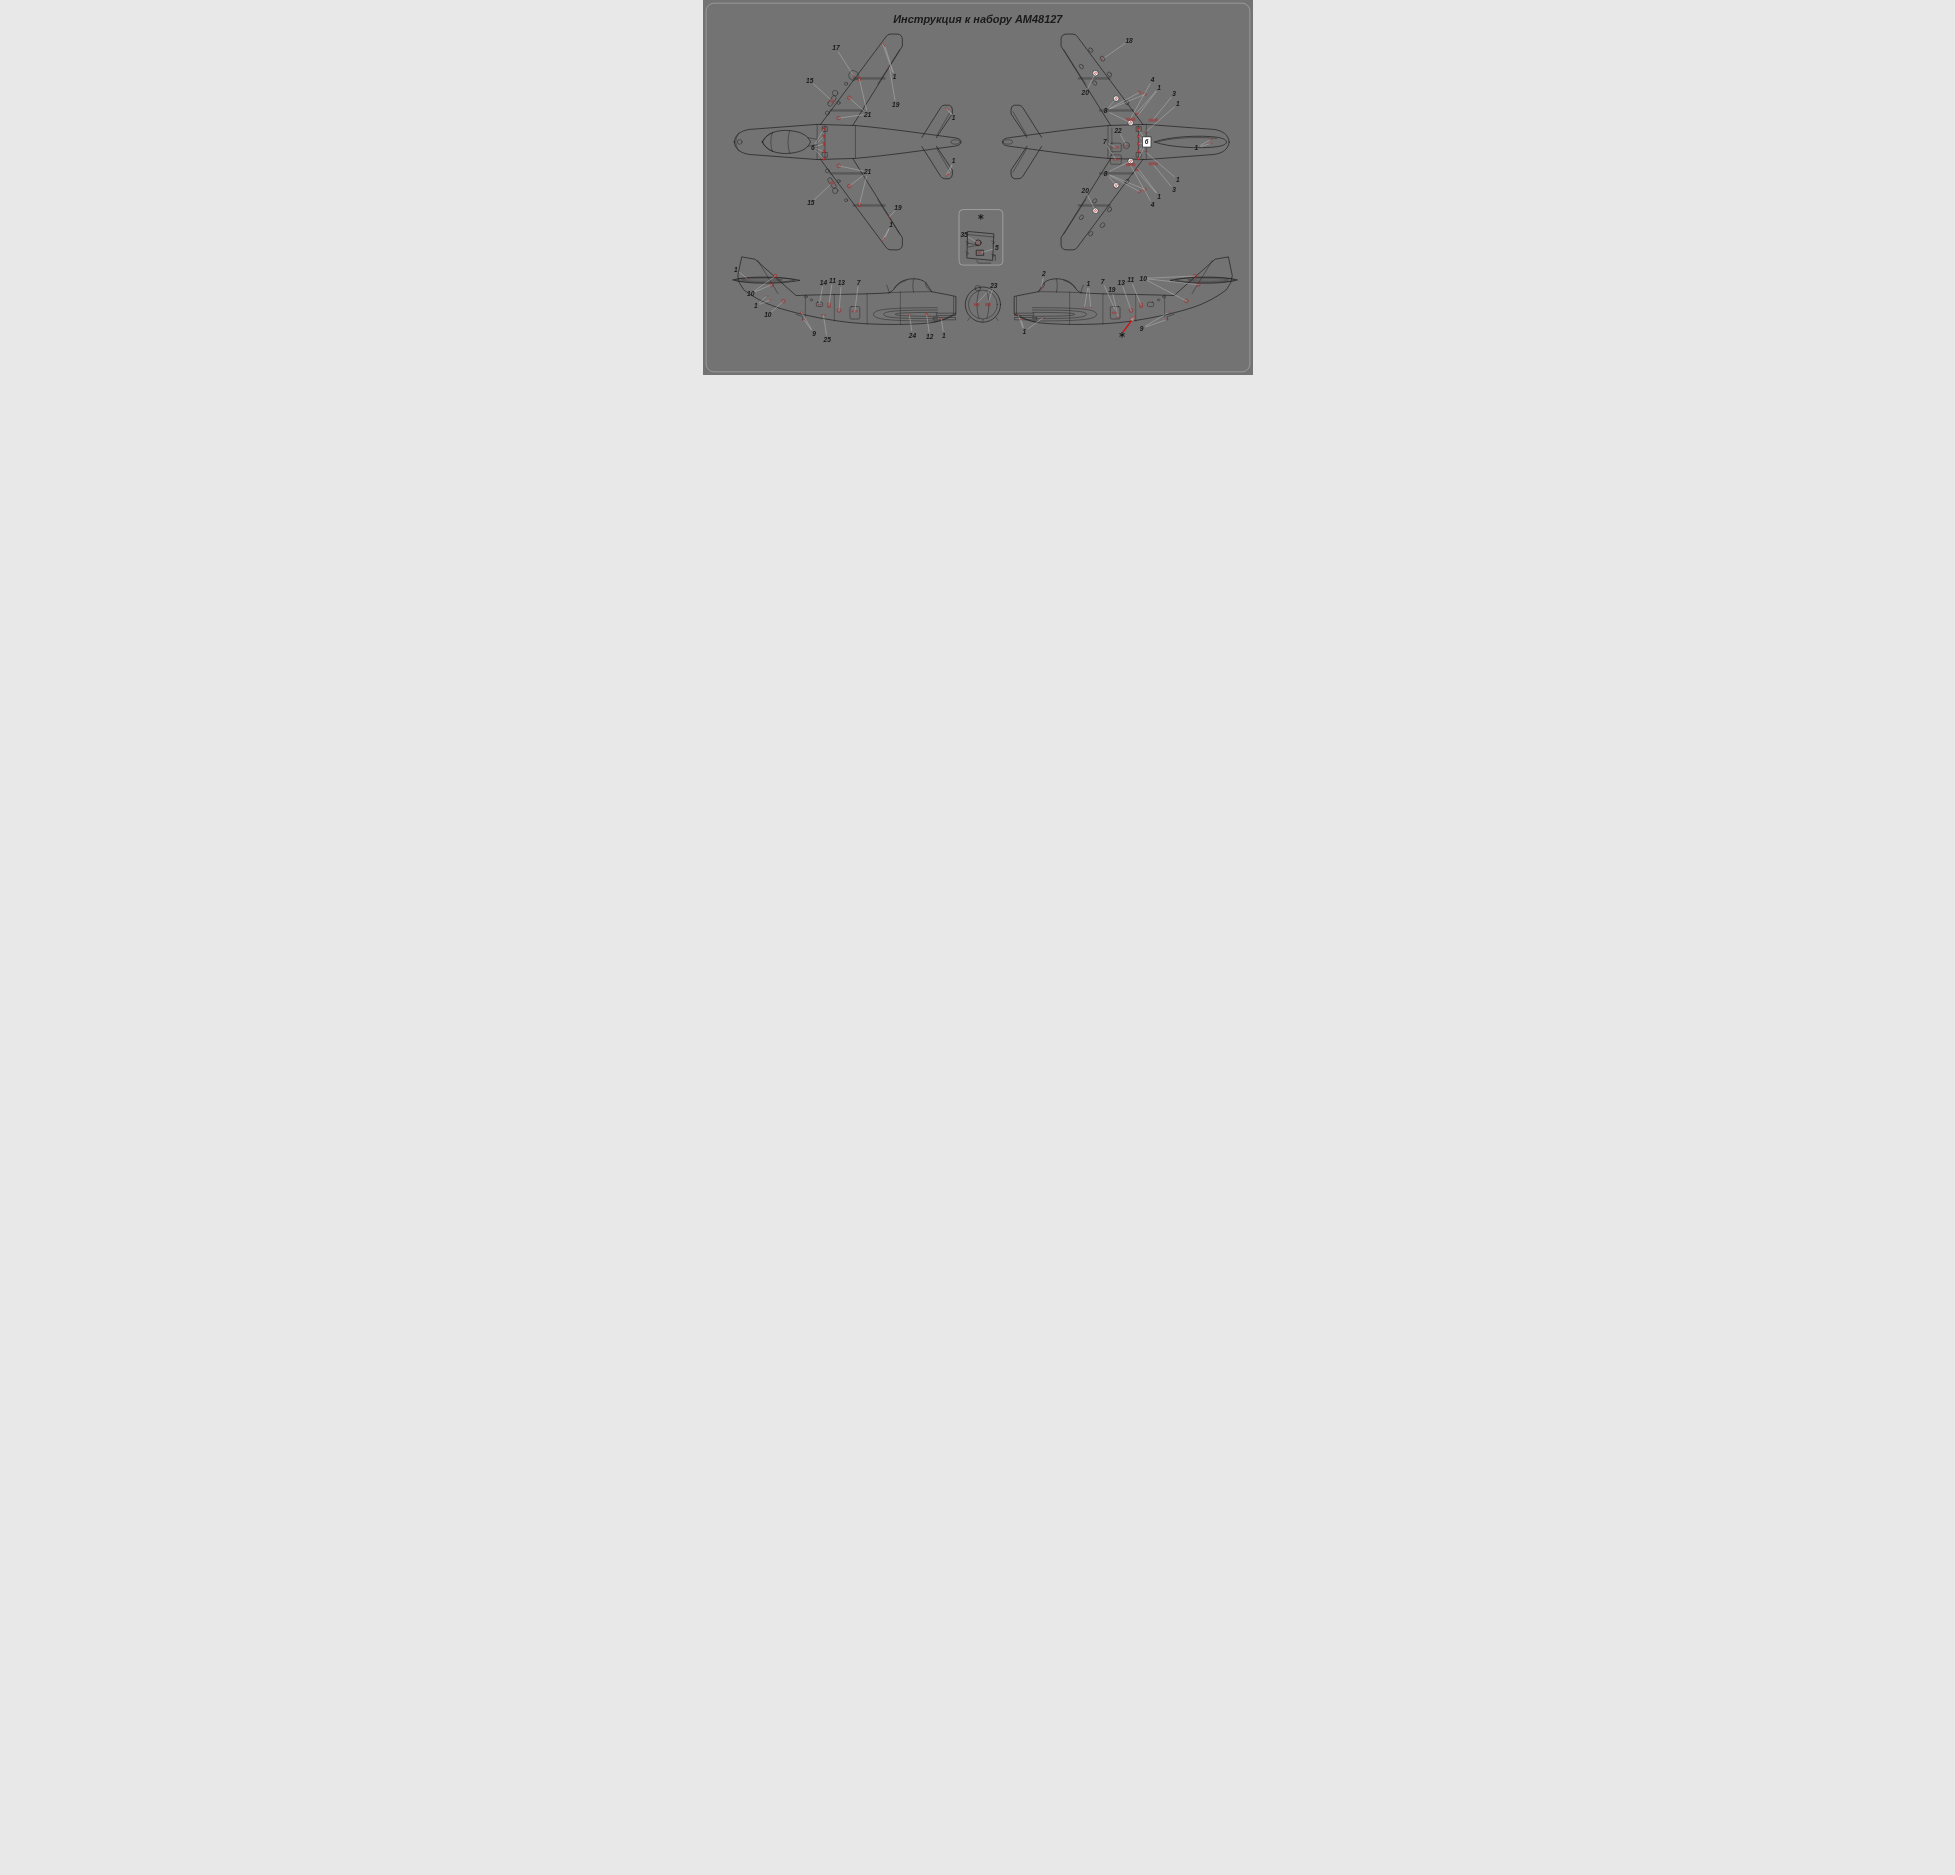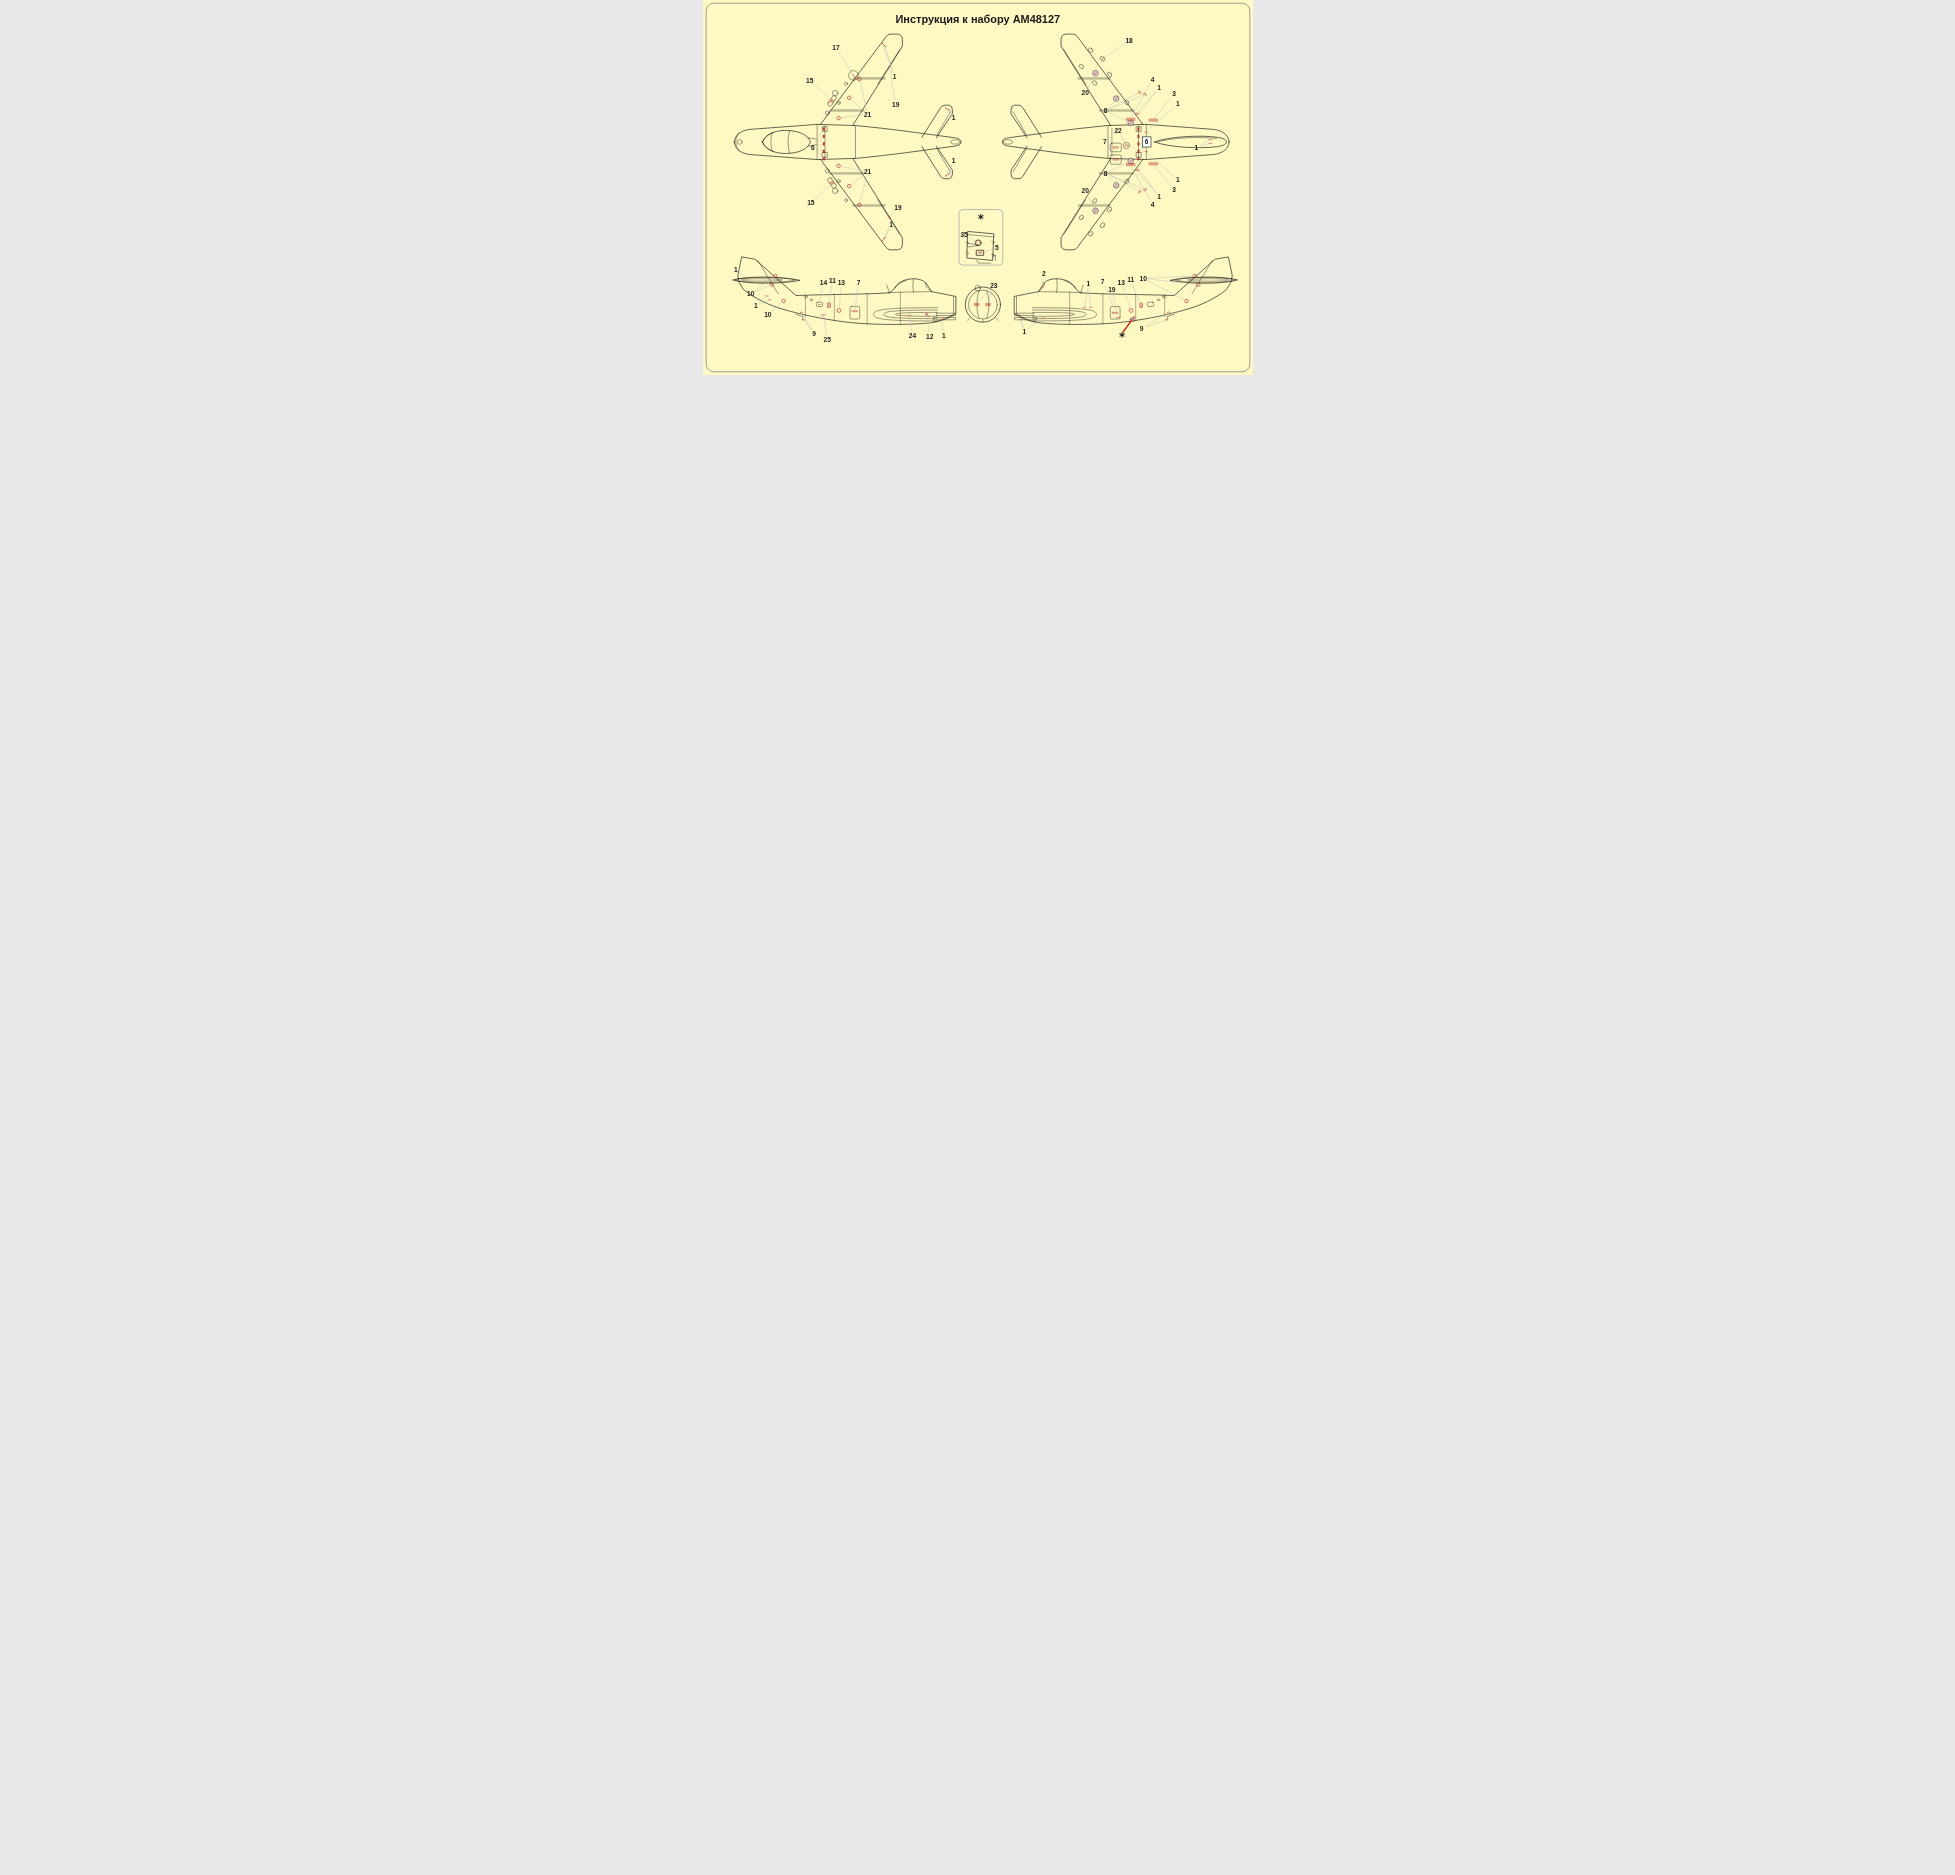--- a/index.html
+++ b/index.html
@@ -1,16 +1,16 @@
 <!DOCTYPE html>
 <html style="font-size:6.3px"><head>
 <meta charset="utf-8">
 <style>
   html,body{margin:0;padding:0;background:#e8e8e8;font-family:"Liberation Sans",sans-serif;}
-  .sheet{width:550px;height:375px;margin:0 auto;background:#fef9c3;position:relative;}
+  .sheet{width:550px;height:375px;margin:0 auto;background:#737373;position:relative;font-style:italic;}
   svg{display:block;width:100%;height:100%;}
   .ln{fill:none;stroke:#1a1a1a;stroke-width:1.7;stroke-linejoin:round;stroke-linecap:round;}
   .ln2{fill:none;stroke:#1a1a1a;stroke-width:1.1;stroke-linejoin:round;stroke-linecap:round;}
   .ln3{fill:none;stroke:#1a1a1a;stroke-width:0.9;}
   .callout{font-family:"Liberation Sans",sans-serif;font-weight:bold;font-size:17px;fill:#1a1a1a;text-anchor:middle;}
   .title-text{font-family:"Liberation Sans",sans-serif;font-weight:bold;font-size:28px;fill:#1a1a1a;text-anchor:middle;}
   .asterisk{font-family:"DejaVu Sans",sans-serif;font-weight:bold;font-size:30px;fill:#1a1a1a;text-anchor:middle;}
 </style>
 </head>
 <body>

